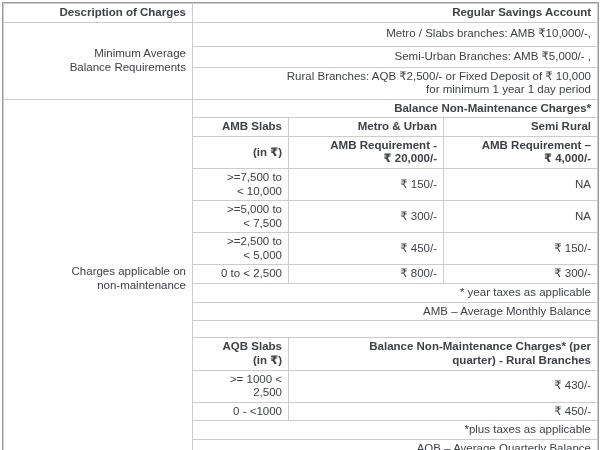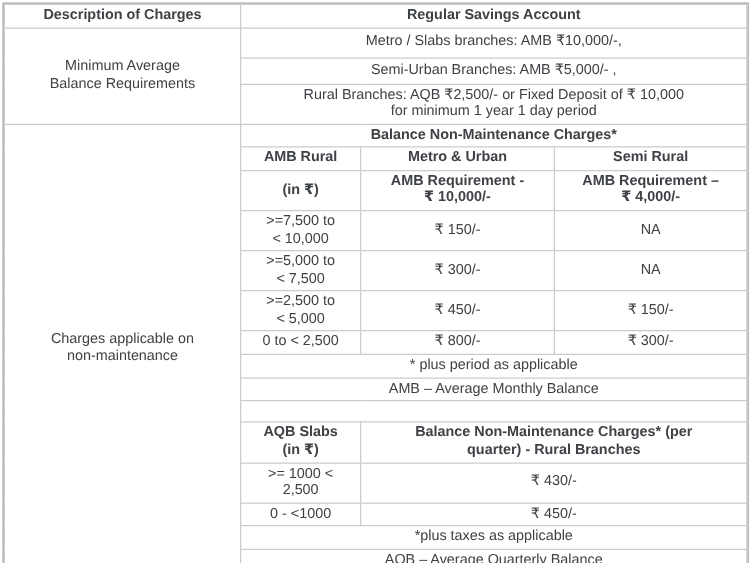--- a/index.html
+++ b/index.html
@@ -24,21 +24,21 @@
   }
   table.charges td {
     border: 1px solid #cccccc;
     color: #3e4145;
     font-size: 11.5px;
     line-height: 1.18;
     padding: 2px 6px;
     vertical-align: middle;
     white-space: pre-line;
     overflow: hidden;
-    text-align: center;
+    text-align: right;
   }
   td.b { font-weight: bold; }
   td.c { text-align: center; padding: 2px 3px; }
 </style>
 </head>
 <body>
 
 <div class="table-wrap">
   <table class="charges">
     <colgroup>
@@ -66,28 +66,28 @@
       <td colspan="3">Rural Branches: AQB ₹2,500/- or Fixed Deposit of ₹ 10,000
 for minimum 1 year 1 day period</td>
     </tr>
 
     <tr style="height:16px">
       <td rowspan="15">Charges applicable on
 non-maintenance</td>
       <td class="b c" colspan="3">Balance Non-Maintenance Charges*</td>
     </tr>
     <tr style="height:16px">
-      <td class="b c">AMB Rural</td>
+      <td class="b c">AMB Slabs</td>
       <td class="b c">Metro &amp; Urban</td>
       <td class="b c">Semi Rural</td>
     </tr>
     <tr style="height:29px">
       <td class="b c">(in ₹)</td>
       <td class="b c">AMB Requirement -
-₹ 10,000/-</td>
+₹ 20,000/-</td>
       <td class="b c">AMB Requirement –
 ₹ 4,000/-</td>
     </tr>
     <tr style="height:30px">
       <td class="c">&gt;=7,500 to
 &lt; 10,000</td>
       <td class="c">₹ 150/-</td>
       <td class="c">NA</td>
     </tr>
     <tr style="height:30px">
@@ -101,21 +101,21 @@
 &lt; 5,000</td>
       <td class="c">₹ 450/-</td>
       <td class="c">₹ 150/-</td>
     </tr>
     <tr style="height:17px">
       <td class="c">0 to &lt; 2,500</td>
       <td class="c">₹ 800/-</td>
       <td class="c">₹ 300/-</td>
     </tr>
     <tr style="height:19px">
-      <td colspan="3">* plus period as applicable</td>
+      <td colspan="3">* year taxes as applicable</td>
     </tr>
     <tr style="height:17px">
       <td colspan="3">AMB – Average Monthly Balance</td>
     </tr>
     <tr style="height:17px">
       <td colspan="3"></td>
     </tr>
     <tr style="height:32px">
       <td class="b c">AQB Slabs
 (in ₹)</td>

